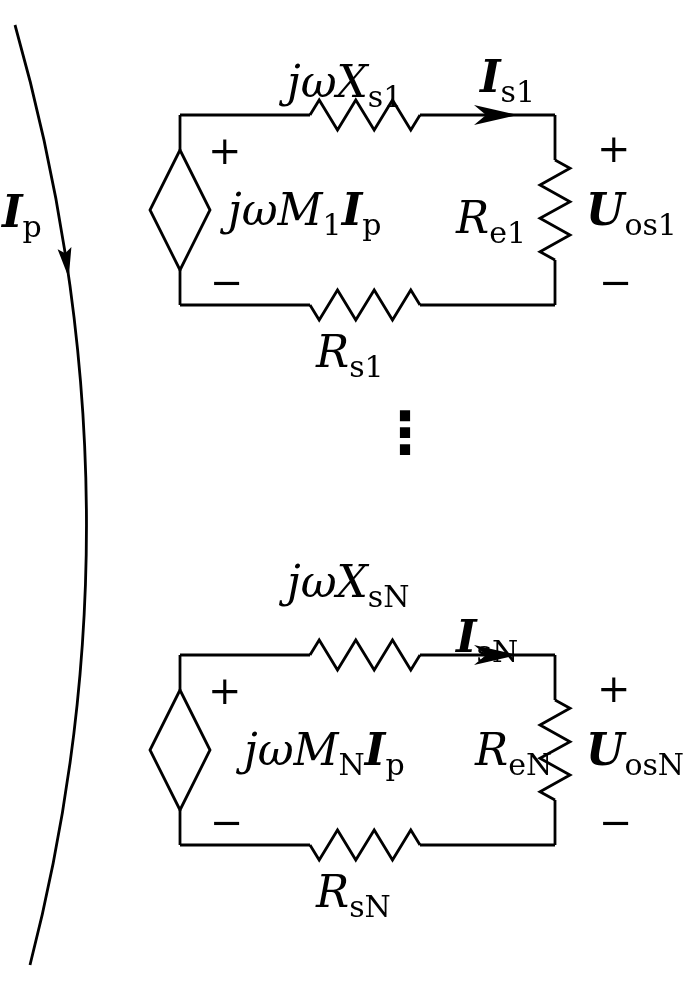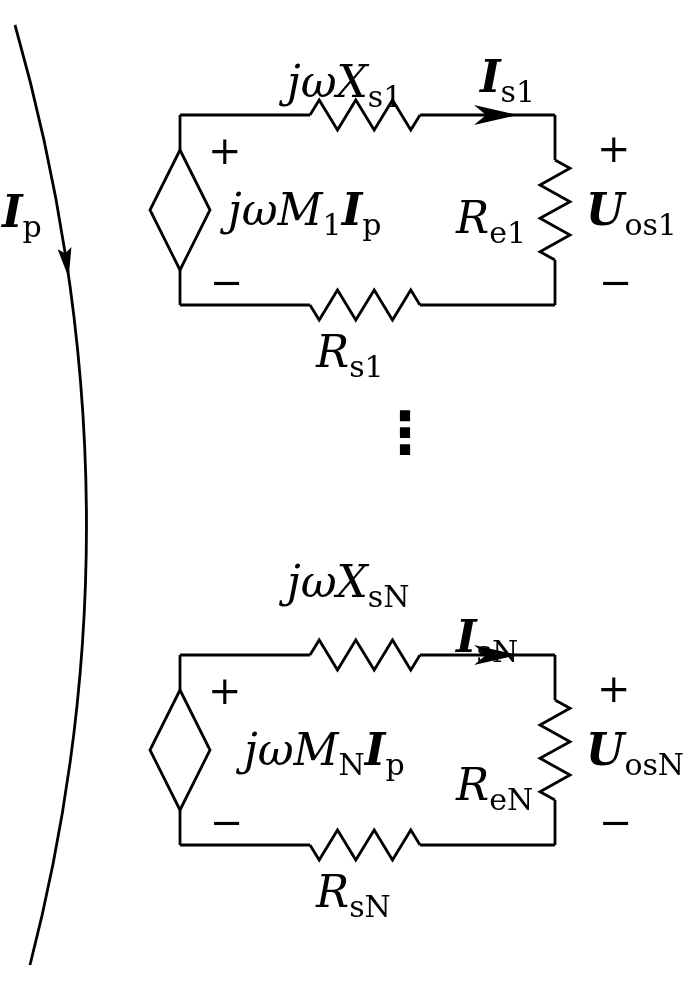--- a/index.html
+++ b/index.html
@@ -123,21 +123,21 @@
   </div>
 
   <div class="sign" style="left:208px; top:670px;">+</div>
 
   <div class="lbl" style="left:244px; top:728px;">
     <span class="it">jωM</span><span class="sub">N</span><span class="bi">I</span><span class="sub">p</span>
   </div>
 
   <div class="sign" style="left:210px; top:802px;">−</div>
 
-  <div class="lbl" style="left:456px; top:728px;margin-top:35px;">
+  <div class="lbl" style="left:475px; top:728px;">
     <span class="it">R</span><span class="sub">eN</span>
   </div>
 
   <div class="sign" style="left:597px; top:668px;">+</div>
 
   <div class="lbl" style="left:586px; top:728px;text-align:right;">
     <span class="bi">U</span><span class="sub">osN</span>
   </div>
 
   <div class="sign" style="left:599px; top:802px;">−</div>

